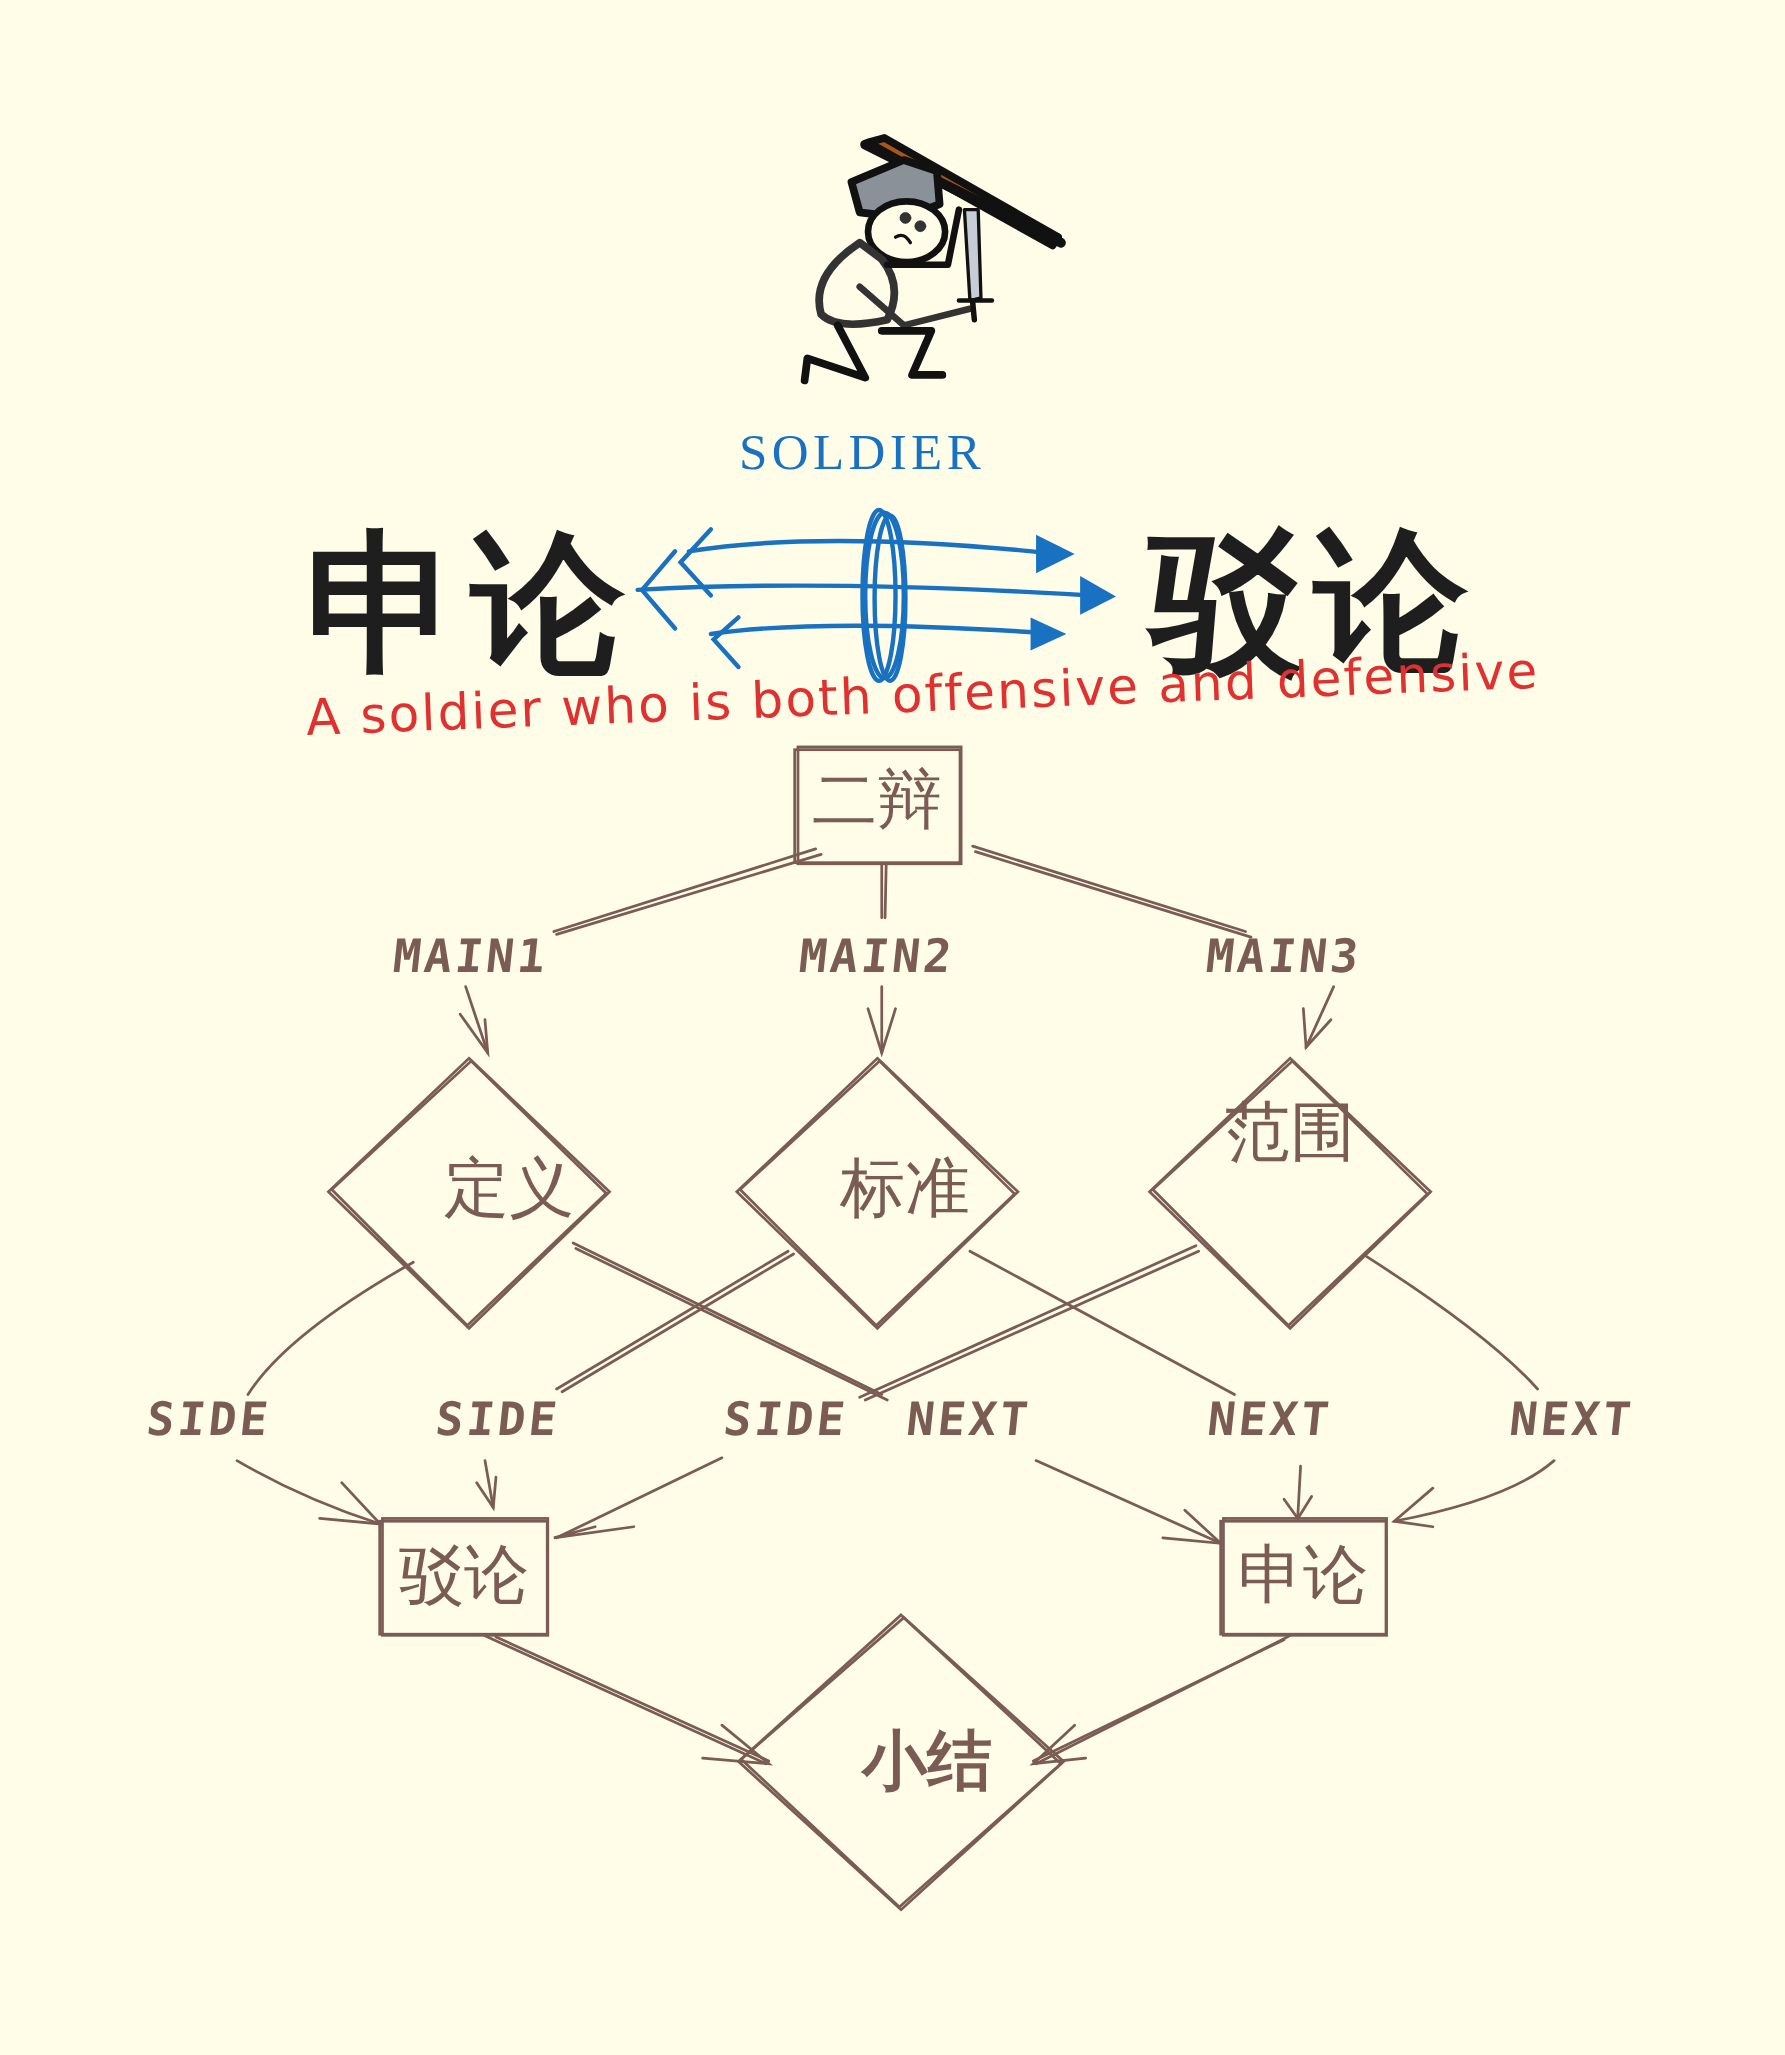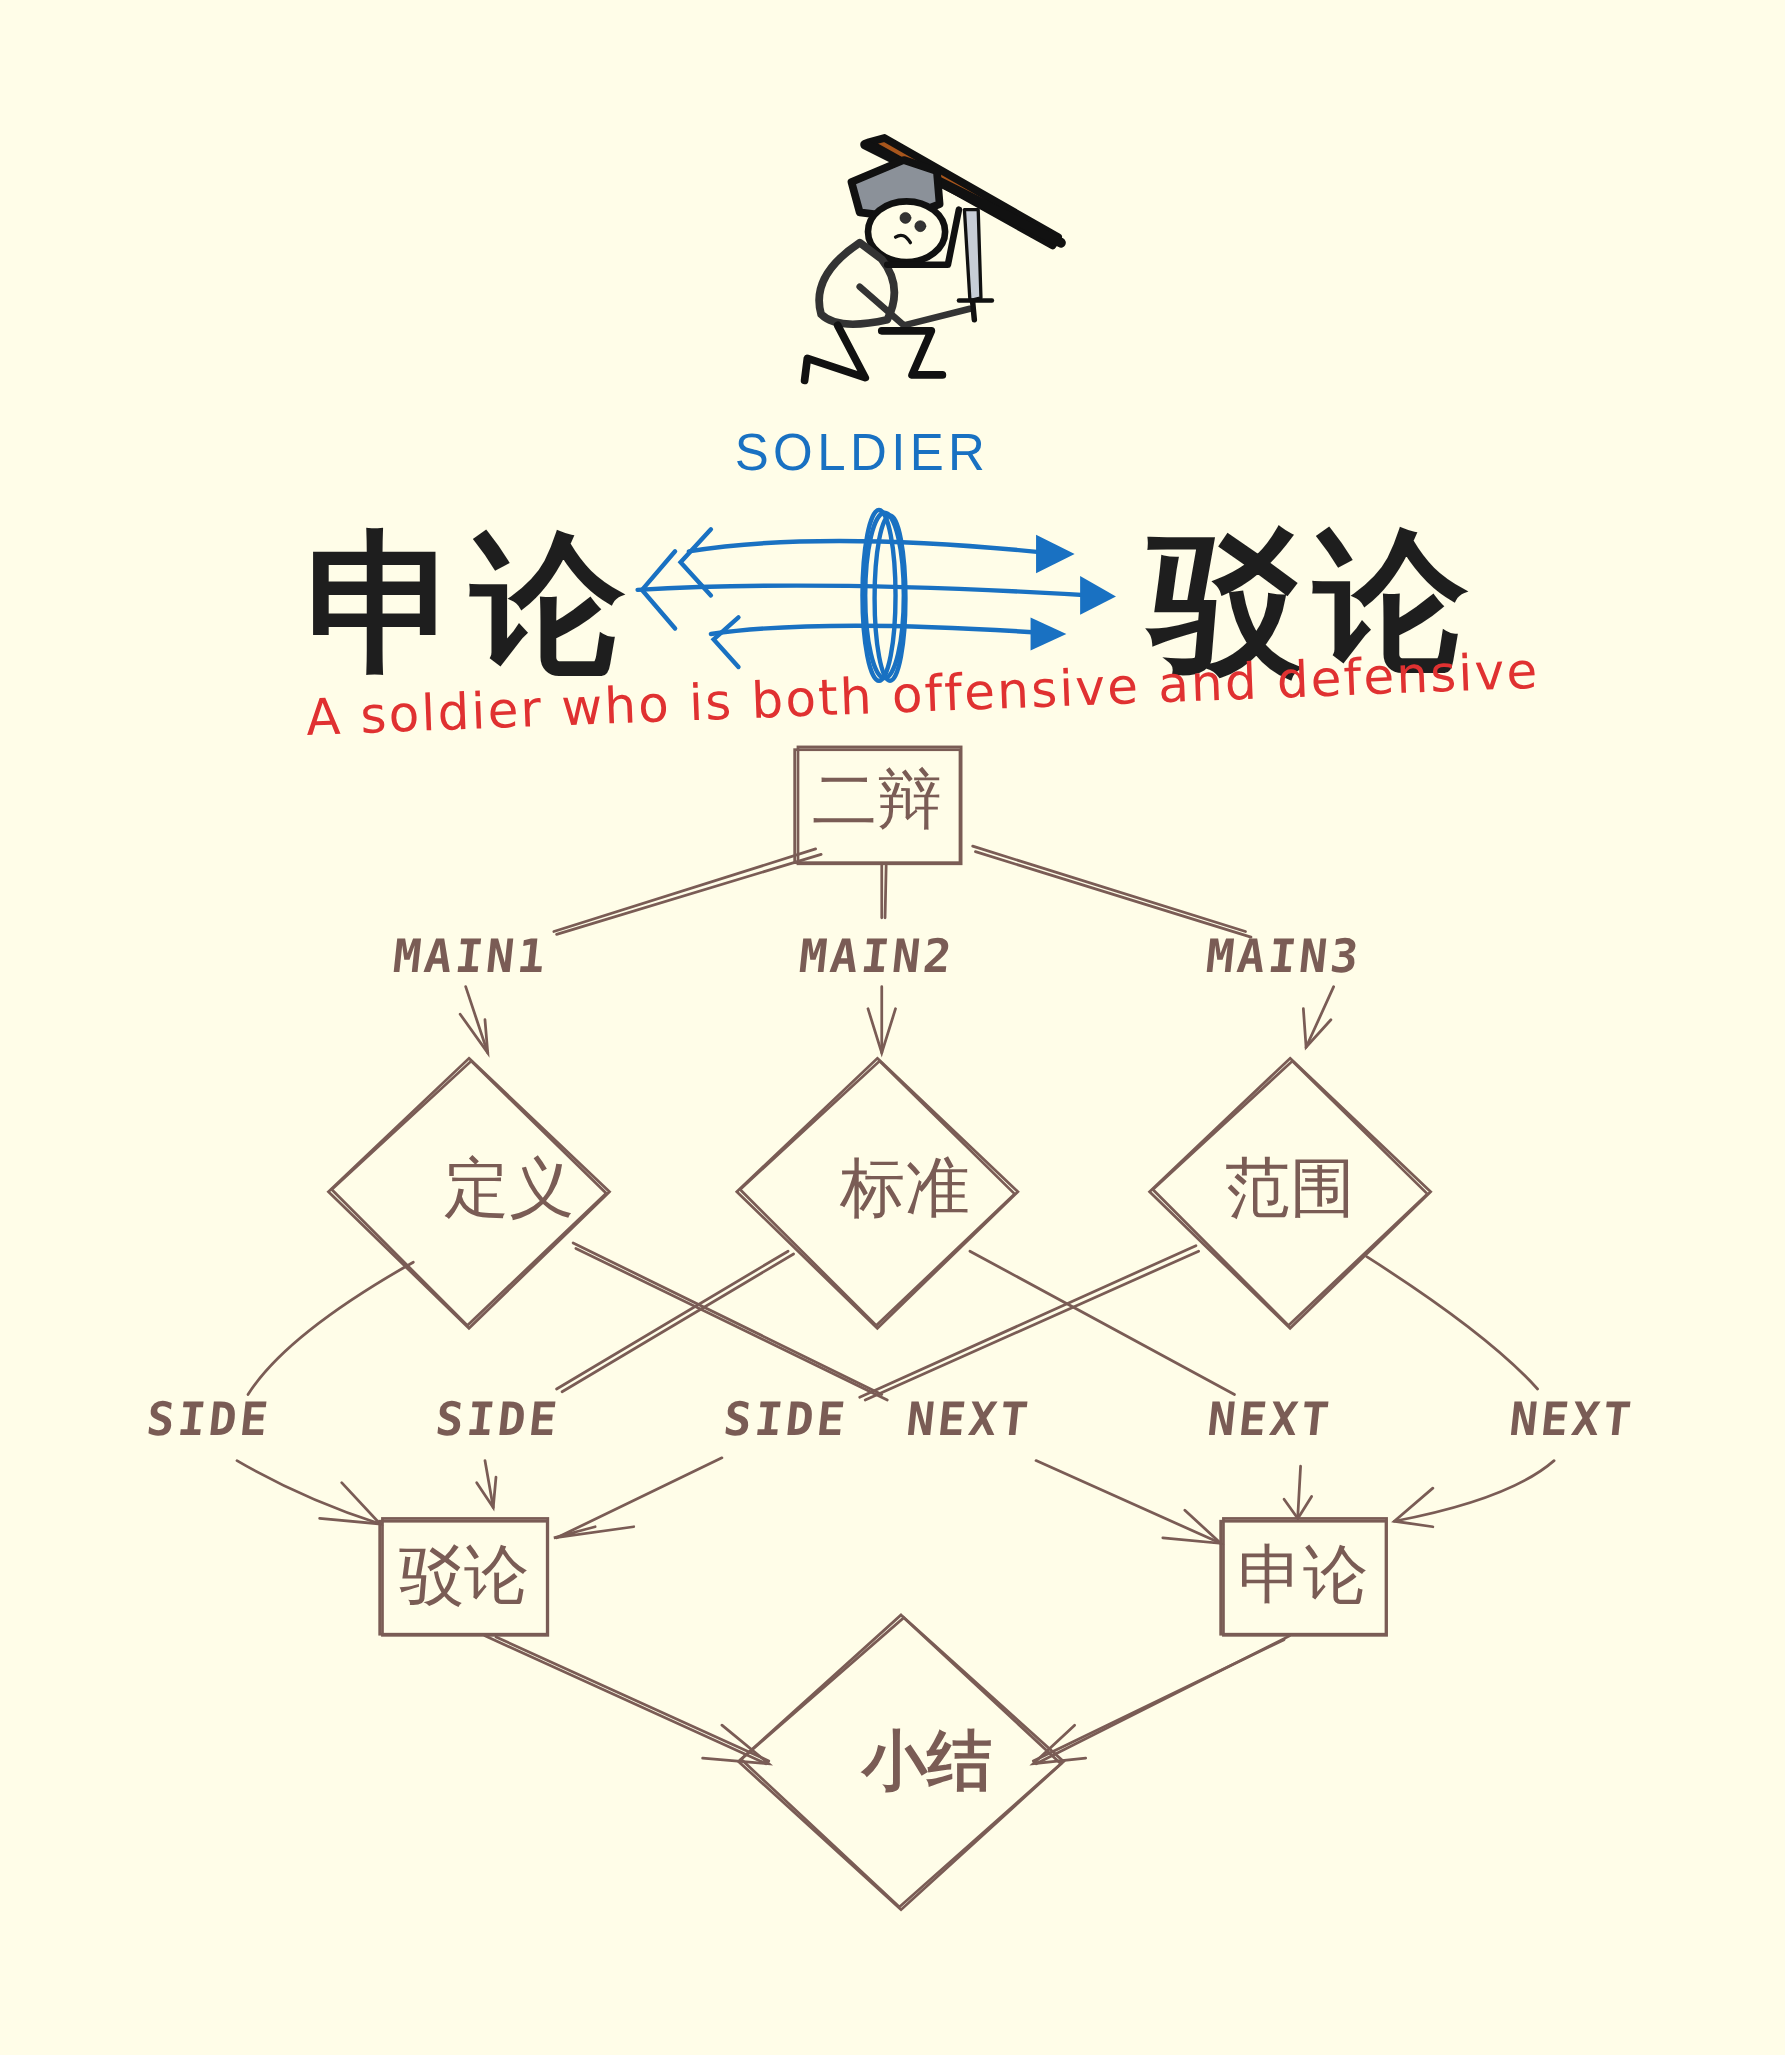--- a/index.html
+++ b/index.html
@@ -32,21 +32,21 @@
   }
   .big-cn {
     position: absolute; color: #1E1E1E;
     font-family: "DejaVu Serif", serif;
     font-size: 154px; font-weight: bold;
     letter-spacing: 11px;
     white-space: nowrap;
   }
   .soldier-word {
     position: absolute; color: #1971C2;
-    font-family: Liberation Sans, sans-serif;
+    font-family: Liberation Serif, serif;
     font-size: 51px; letter-spacing: 4.4px;
     transform: translate(-50%, -50%);
   }
   .subtitle {
     position: absolute; color: #E03131;
     font-family: "DejaVu Sans", sans-serif;
     font-size: 50px; letter-spacing: 2.2px;
     white-space: nowrap;
     transform-origin: left center;
     transform: rotate(-2.2deg);
@@ -180,21 +180,21 @@
 </svg>
 
 <div class="node-text" style="left:877px; top:800px;">二辩</div>
 
 <div class="abs hand label" style="left:471px; top:956px;">MAIN1</div>
 <div class="abs hand label" style="left:877px; top:956px;">MAIN2</div>
 <div class="abs hand label" style="left:1284px; top:956px;">MAIN3</div>
 
 <div class="node-text" style="left:469px; top:1188px;margin-left:40px;">定义</div>
 <div class="node-text" style="left:905px; top:1188px;">标准</div>
-<div class="node-text" style="left:1290px; top:1188px;">范围</div>
+<div class="node-text" style="left:1290px; top:1132px;">范围</div>
 
 <div class="abs hand label" style="left:209px; top:1419px;">SIDE</div>
 <div class="abs hand label" style="left:498px; top:1419px;">SIDE</div>
 <div class="abs hand label" style="left:786px; top:1419px;">SIDE</div>
 <div class="abs hand label" style="left:969px; top:1419px;">NEXT</div>
 <div class="abs hand label" style="left:1270px; top:1419px;">NEXT</div>
 <div class="abs hand label" style="left:1572px; top:1419px;">NEXT</div>
 
 <div class="node-text" style="left:464px; top:1575px;">驳论</div>
 <div class="node-text" style="left:1303px; top:1575px;">申论</div>

